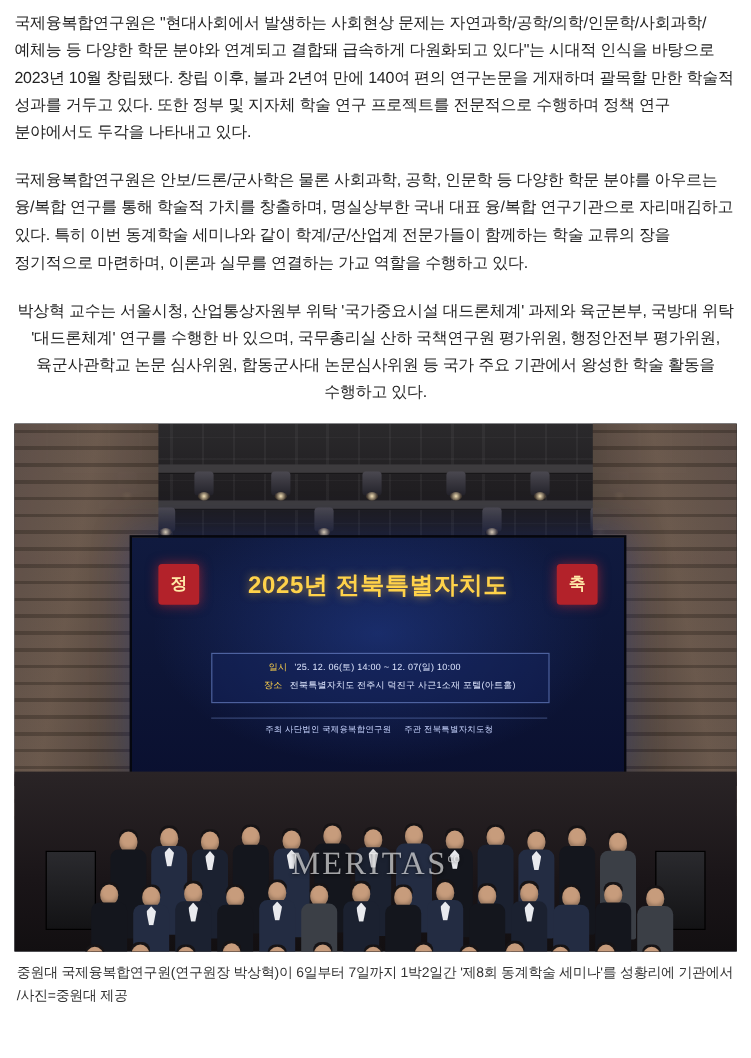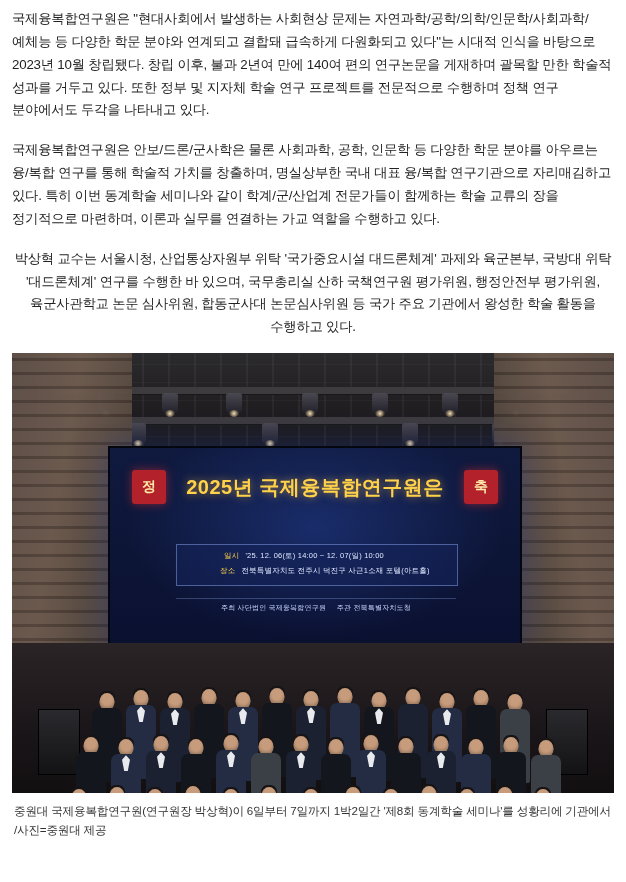--- a/index.html
+++ b/index.html
@@ -242,21 +242,21 @@
     <div class="lamp" style="left:390px; top:70px;"></div>
     <div class="lamp" style="left:480px; top:70px;"></div>
 
     <div class="walls-left"></div>
     <div class="walls-right"></div>
 
     <div class="screen">
       <div class="glow"></div>
       <div class="scr-seal left">정</div>
       <div class="scr-seal right">축</div>
-      <div class="scr-title">2025년 국제융복합연구원은</div>
+      <div class="scr-title">2025년 전북특별자치도</div>
       <div class="scr-infobox"></div>
       <div class="scr-row scr-r1">
         <span class="k">일시</span><span>'25. 12. 06(토) 14:00 ~ 12. 07(일) 10:00</span>
       </div>
       <div class="scr-row scr-r2">
         <span class="k">장소</span><span>전북특별자치도 전주시 덕진구 사근1소재 포텔(아트홀)</span>
       </div>
       <div class="scr-foot">
         <span class="k">주최</span>
         <span>사단법인 국제융복합연구원</span>
@@ -470,16 +470,19 @@
       <div class="person dark" style="left:476px; bottom:2px;">
           <div class="hair" style="top:-2px;"></div>
           <div class="head" style="top:0;"></div>
         </div>
       <div class="person grey" style="left:514px; bottom:0;">
           <div class="hair" style="top:-2px;"></div>
           <div class="head" style="top:0;"></div>
         </div>
     </div>
 
+    <div class="watermark">
+      <span>MERITAS</span><sup>co</sup>
+    </div>
   </div>
 
   <figcaption class="caption">중원대 국제융복합연구원(연구원장 박상혁)이 6일부터 7일까지 1박2일간 '제8회 동계학술 세미나'를 성황리에 기관에서 /사진=중원대 제공</figcaption>
 </figure>
 
 </body></html>

